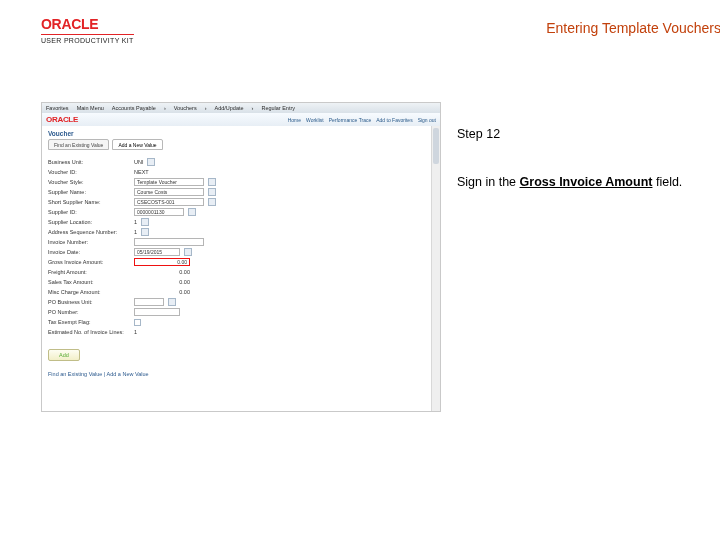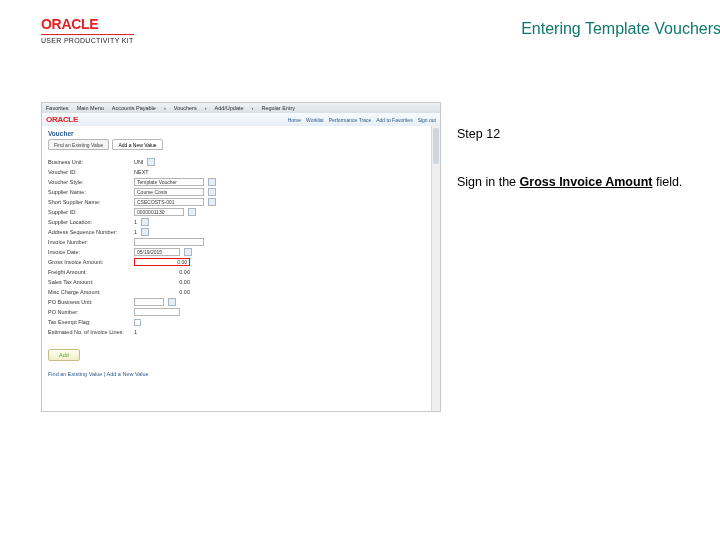--- a/index.html
+++ b/index.html
@@ -41,22 +41,22 @@
   }
   .logo-sub {
     font-size: 7px;
     letter-spacing: 0.3px;
     color: #222;
     margin-top: 2px;
     border-top: 1px solid #e22326;
     padding-top: 2px;
   }
   .doc-title {
-    font-size: 16px;
-    color: #0f766e;
+    font-size: 14px;
+    color: #c2410c;
     margin-top: 4px;
   }
   
   .shot {
     position: absolute;
     top: 102px;
     left: 20px;
     width: 400px;
     height: 310px;
     border: 1px solid #c9c9c9;

